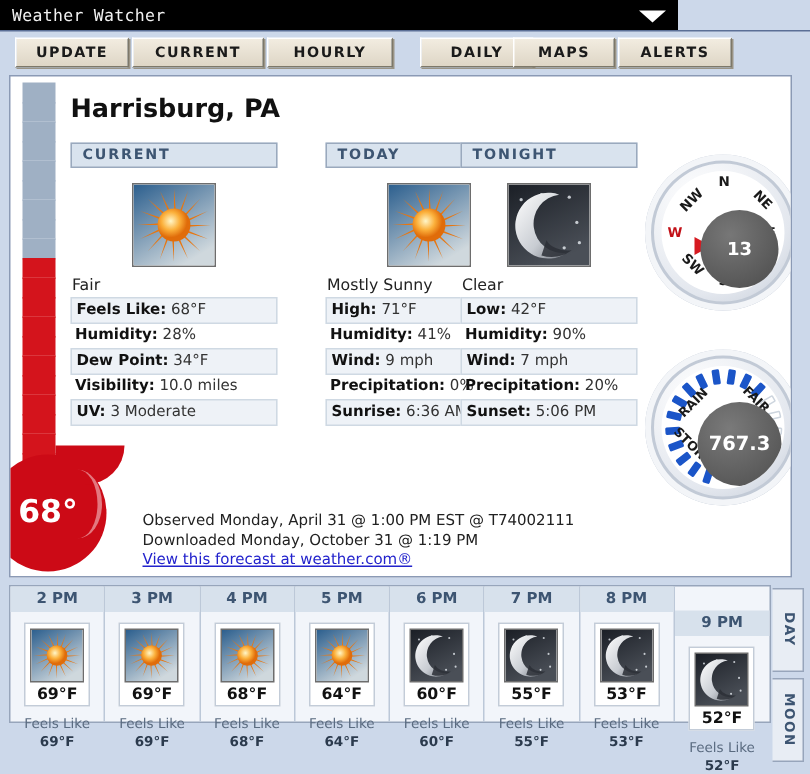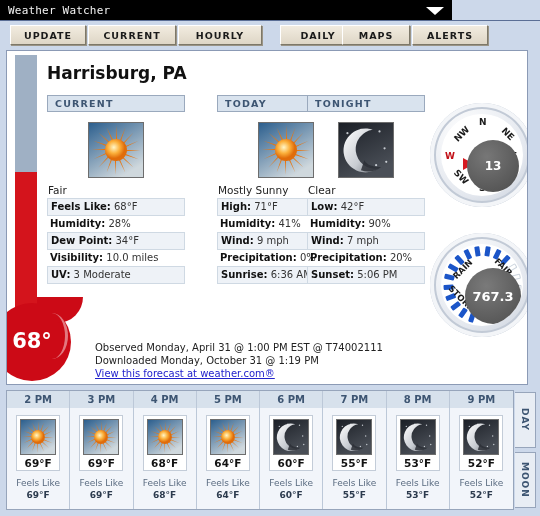--- a/index.html
+++ b/index.html
@@ -133,29 +133,29 @@
   }
   .blab{position:absolute;font-size:8.5px;font-weight:bold;color:#1a1a1a;}
 
   
   .obs{position:absolute;left:88px;top:290px;font-size:10px;color:#222;line-height:13px;
        font-family:"DejaVu Sans","Liberation Sans",sans-serif;}
   .obs a{color:#2222cc;text-decoration:underline;}
 
   
   .hourly{
-    position:absolute;left:6px;top:390px;width:508px;height:120px;
+    position:absolute;left:6px;top:390px;width:508px;height:92px;
     background:#f2f5fa;border:1px solid #97a5bb;box-sizing:border-box;
     display:flex;
   }
   .hcell{
     width:63.5px;box-sizing:border-box;border-right:1px solid #bcc8d8;
     display:flex;flex-direction:column;align-items:center;
   }
-  .hcell:last-child{border-right:none;}
+  .hcell:last-child{border-right:none;margin-top:16px;}
   .hhdr{
     width:100%;height:17px;background:#d7e1ec;color:#3d5572;
     font-size:10px;font-weight:bold;text-align:center;line-height:17px;
   }
   .hbox{
     margin-top:7px;width:42px;background:#fff;border:1px solid #c3ccd8;
     padding:3px 0 1px 0;text-align:center;
   }
   .hicon{width:34px;height:34px;display:block;margin:0 auto;border:1px solid #6d6d6d;}
   .htemp{font-size:10.5px;font-weight:bold;color:#111;margin-top:2px;}

